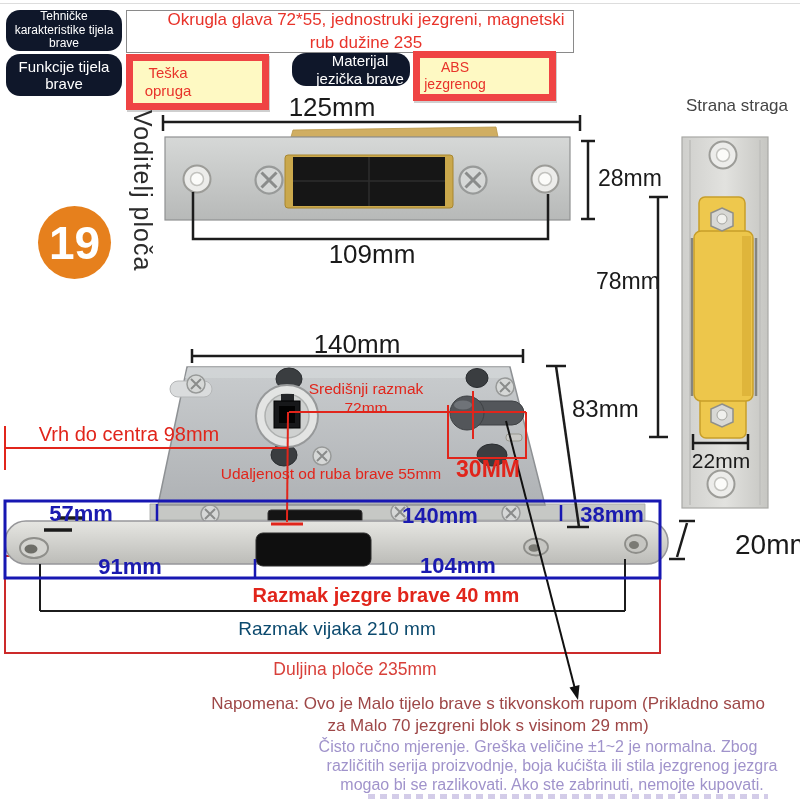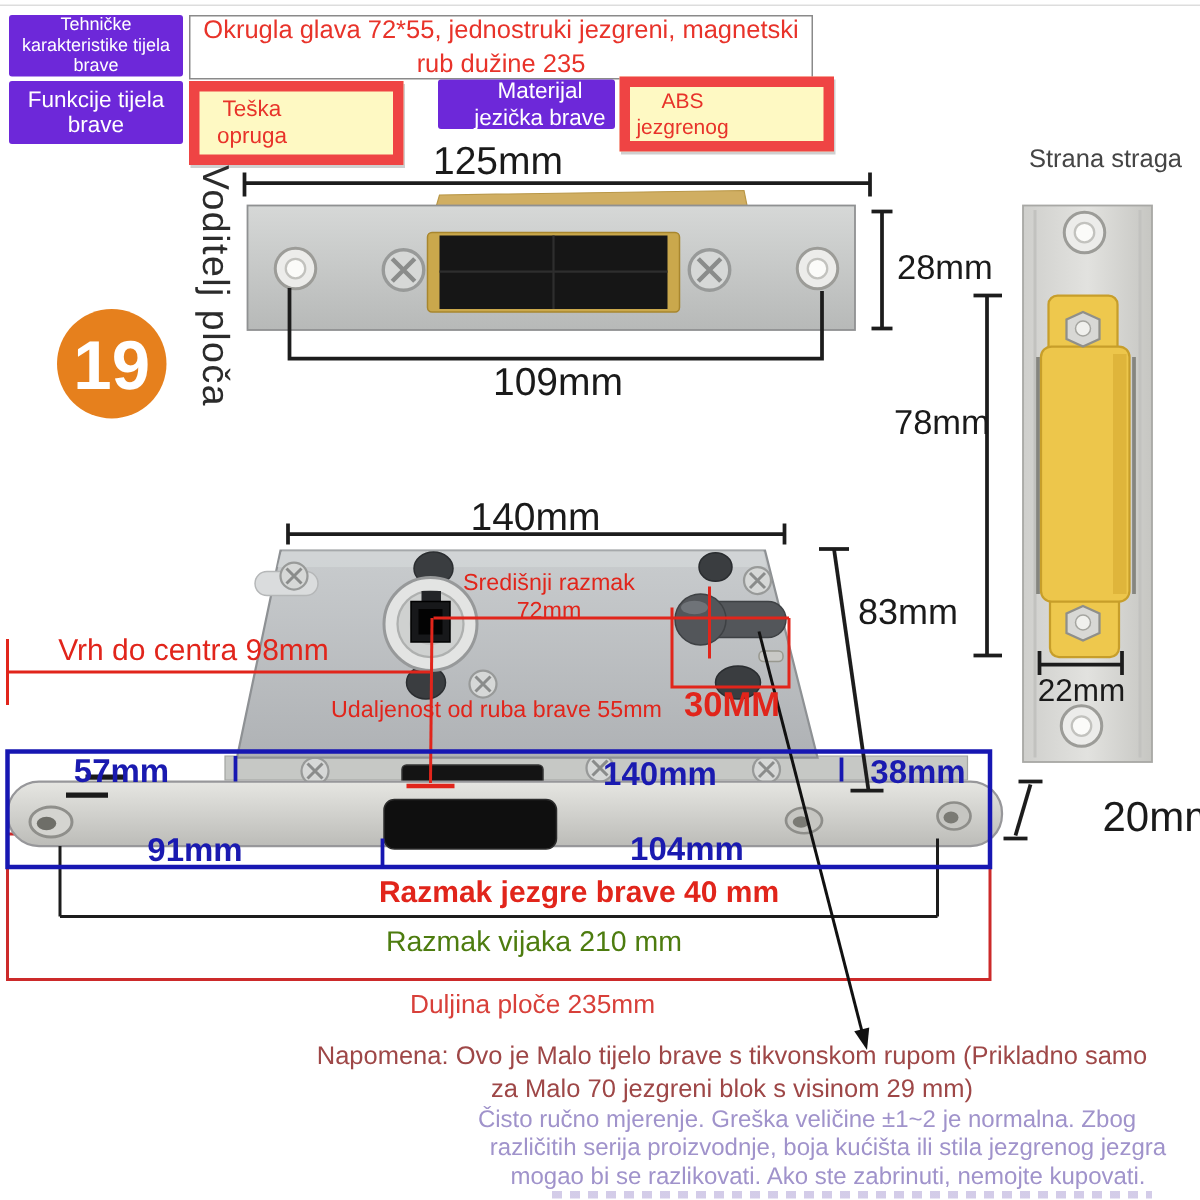--- a/index.html
+++ b/index.html
@@ -2,22 +2,22 @@
 <html><head>
 <meta charset="utf-8">
 <style>
   html,body{margin:0;padding:0;background:#fff;}
   .canvas{position:relative;width:800px;height:800px;background:#fff;overflow:hidden;
           font-family:"Liberation Sans","DejaVu Sans",sans-serif;}
   .topline{position:absolute;left:0;top:3px;width:800px;height:1px;background:#ddd;}
   .abs{position:absolute;}
   .ctr{transform:translateX(-50%);text-align:center;white-space:nowrap;}
   
-  .blackbox{background:#6d28d9;color:#fff;display:flex;align-items:center;justify-content:center;
-            text-align:center;border-radius:2px;line-height:1.15;}
+  .blackbox{background:#0f172a;color:#fff;display:flex;align-items:center;justify-content:center;
+            text-align:center;border-radius:14px;line-height:1.15;}
   .whitebox{background:#fef9c3;border:7px solid #ef4444;box-shadow:1px 2px 0 #cfcfcf;color:#e8332a;
             display:flex;align-items:center;text-align:center;line-height:1.2;}
   .redtitle{background:#fff;border:1px solid #8a8a8a;color:#e8332a;display:flex;align-items:center;
             justify-content:center;text-align:center;font-size:17px;line-height:1.3;}
   
   .dim{color:#1a1a1a;}
   .dimblue{color:#1a1ab0;font-weight:bold;}
   .red{color:#e1251b;}
   .badge{position:absolute;left:38px;top:206px;width:73px;height:73px;border-radius:50%;
          background:#e6801d;color:#fff;font-weight:bold;font-size:46px;display:flex;
@@ -205,21 +205,21 @@
       <rect x="5" y="501" width="655" height="77" fill="none" stroke="#1717b2" stroke-width="3"></rect>
       <line x1="157" y1="504" x2="157" y2="521" stroke="#1717b2" stroke-width="2.5"></line>
       <line x1="561" y1="505" x2="561" y2="521" stroke="#1717b2" stroke-width="2.5"></line>
       <line x1="255" y1="559" x2="255" y2="577" stroke="#1717b2" stroke-width="2.5"></line>
     </g>
   </svg>
 
   <div class="abs blackbox" style="left:6px;top:10px;width:116px;height:41px;font-size:12px;">
     <span>Tehničke karakteristike tijela brave</span>
   </div>
-  <div class="abs redtitle" style="left:126px;top:10px;width:414px;height:41px;">
+  <div class="abs redtitle" style="left:126px;top:10px;width:414px;height:41px;padding-left:32px;">
     <span>Okrugla glava 72*55, jednostruki jezgreni, magnetski rub dužine 235</span>
   </div>
   <div class="abs blackbox" style="left:6px;top:54px;width:116px;height:42px;font-size:15px;">
     <span>Funkcije tijela brave</span>
   </div>
   <div class="abs whitebox" style="left:126px;top:54px;width:129px;height:42px;font-size:15px;">
     <span style="width:70px;">Teška opruga</span>
   </div>
   <div class="abs blackbox" style="left:292px;top:53px;width:118px;height:33px;font-size:15px;justify-content:flex-end;">
     <span style="width:100px;">Materijal jezička brave</span>
@@ -251,21 +251,21 @@
   <div class="abs ctr red" style="left:129px;top:423px;font-size:20px;"><span>Vrh do centra 98mm</span></div>
   <div class="abs ctr red" style="left:331px;top:465px;font-size:15.5px;"><span>Udaljenost od ruba brave 55mm</span></div>
   <div class="abs ctr red" style="left:488px;top:456px;font-size:23px;font-weight:bold;"><span>30MM</span></div>
 
   <div class="abs ctr dimblue" style="left:81px;top:501px;font-size:22px;"><span>57mm</span></div>
   <div class="abs ctr dimblue" style="left:440px;top:503px;font-size:22px;"><span>140mm</span></div>
   <div class="abs ctr dimblue" style="left:612px;top:502px;font-size:22px;"><span>38mm</span></div>
   <div class="abs ctr dimblue" style="left:130px;top:554px;font-size:22px;"><span>91mm</span></div>
   <div class="abs ctr dimblue" style="left:458px;top:553px;font-size:22px;"><span>104mm</span></div>
   <div class="abs ctr" style="left:386px;top:584px;font-size:20px;font-weight:bold;color:#e1251b;"><span>Razmak jezgre brave 40 mm</span></div>
-  <div class="abs ctr" style="left:356px;top:618px;font-size:19px;color:#4d7c0f;"><span>Razmak vijaka 210 mm</span></div>
+  <div class="abs ctr" style="left:337px;top:618px;font-size:19px;color:#0c4a6e;"><span>Razmak vijaka 210 mm</span></div>
   <div class="abs ctr" style="left:355px;top:659px;font-size:17.5px;color:#d8403a;"><span>Duljina ploče 235mm</span></div>
 
   <div class="abs ctr" style="left:488px;top:694px;font-size:17px;color:#9e4747;"><span>Napomena: Ovo je Malo tijelo brave s tikvonskom rupom (Prikladno samo</span></div>
   <div class="abs ctr" style="left:488px;top:716px;font-size:17px;color:#9e4747;"><span>za Malo 70 jezgreni blok s visinom 29 mm)</span></div>
   <div class="abs ctr" style="left:538px;top:738px;font-size:16px;color:#a093cb;"><span>Čisto ručno mjerenje. Greška veličine ±1~2 je normalna. Zbog</span></div>
   <div class="abs ctr" style="left:552px;top:757px;font-size:16px;color:#a093cb;"><span>različitih serija proizvodnje, boja kućišta ili stila jezgrenog jezgra</span></div>
   <div class="abs ctr" style="left:552px;top:776px;font-size:16px;color:#a093cb;"><span>mogao bi se razlikovati. Ako ste zabrinuti, nemojte kupovati.</span></div>
   <div class="note-clip"></div>
 </div>
 

